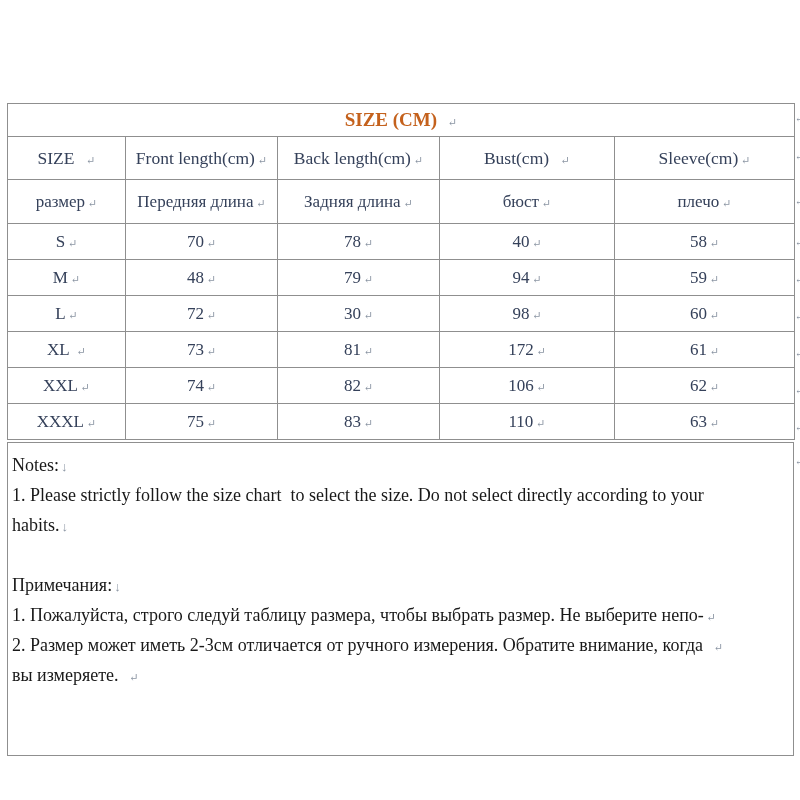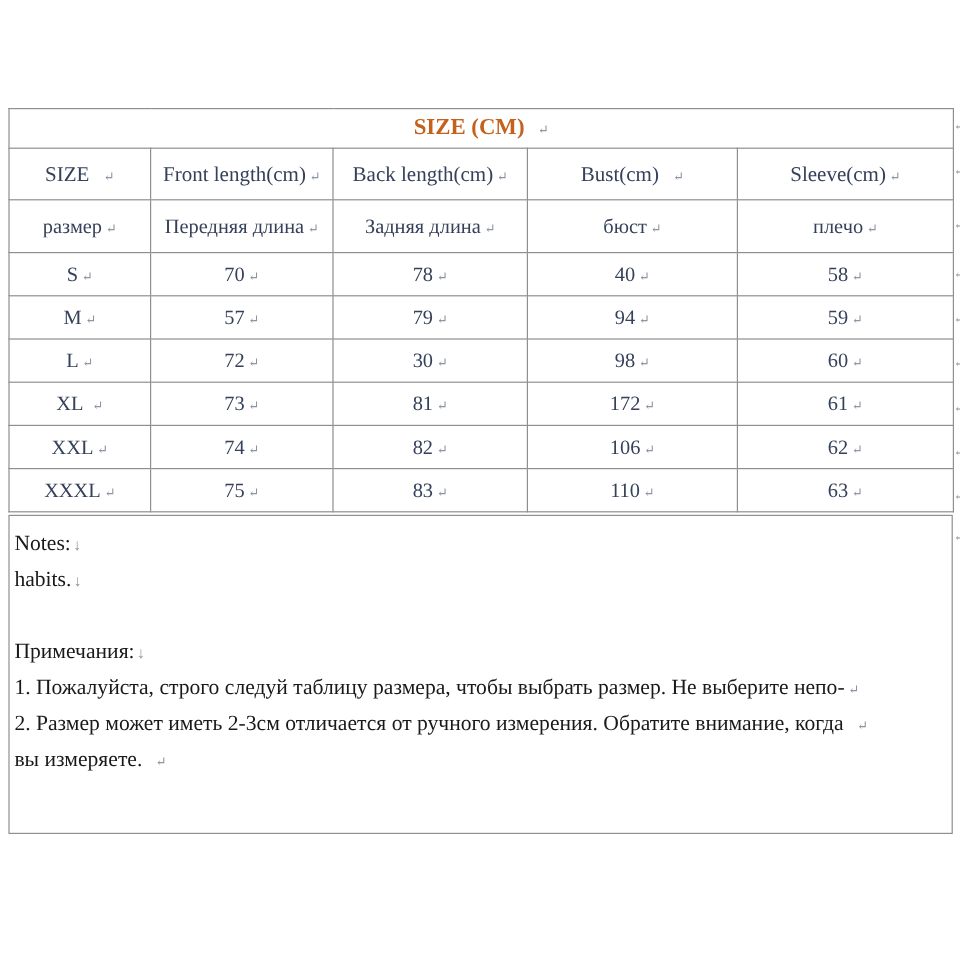--- a/index.html
+++ b/index.html
@@ -10,21 +10,21 @@
   body {
     width: 800px;
     height: 800px;
     overflow: hidden;
     position: relative;
     font-family: "Liberation Serif", "DejaVu Serif", serif;
   }
   .doc {
     position: absolute;
     left: 7px;
-    top: 90px;
+    top: 103px;
     width: 787px;
   }
   table.size-table {
     border-collapse: collapse;
     table-layout: fixed;
     width: 787px;
     color: var(--table-text, #35415a);
   }
   table.size-table td {
     border: 1px solid var(--border, #8f8f8f);
@@ -49,21 +49,21 @@
     font-weight: normal;
     margin-left: 3px;
     vertical-align: baseline;
   }
   .m.gap { margin-left: 11px; }
   .m.down { font-size: 13px; margin-left: 2px; }
   .notes-box {
     box-sizing: border-box;
     margin-top: 2px;
     width: 787px;
-    height: 266px;
+    height: 314px;
     border: 1px solid var(--border, #8f8f8f);
     padding: 7px 4px 0 4px;
     color: var(--notes-text, #191919);
     font-size: 18px;
   }
   .notes-box .line {
     height: 30px;
     line-height: 30px;
     white-space: nowrap;
     overflow: visible;
@@ -120,21 +120,21 @@
         </tr>
         <tr class="data-row">
           <td><span>S</span><span class="m">↵</span></td>
           <td><span>70</span><span class="m">↵</span></td>
           <td><span>78</span><span class="m">↵</span></td>
           <td><span>40</span><span class="m">↵</span></td>
           <td><span>58</span><span class="m">↵</span></td>
         </tr>
         <tr class="data-row">
           <td><span>M</span><span class="m">↵</span></td>
-          <td><span>57</span><span class="m">↵</span></td>
+          <td><span>48</span><span class="m">↵</span></td>
           <td><span>79</span><span class="m">↵</span></td>
           <td><span>94</span><span class="m">↵</span></td>
           <td><span>59</span><span class="m">↵</span></td>
         </tr>
         <tr class="data-row">
           <td><span>L</span><span class="m">↵</span></td>
           <td><span>72</span><span class="m">↵</span></td>
           <td><span>30</span><span class="m">↵</span></td>
           <td><span>98</span><span class="m">↵</span></td>
           <td><span>60</span><span class="m">↵</span></td>
@@ -158,20 +158,21 @@
           <td><span>75</span><span class="m">↵</span></td>
           <td><span>83</span><span class="m">↵</span></td>
           <td><span>110</span><span class="m">↵</span></td>
           <td><span>63</span><span class="m">↵</span></td>
         </tr>
       </tbody>
   </table>
 
   <div class="notes-box" id="notes-box">
       <div class="line"><span>Notes:</span><span class="m down">↓</span></div>
+      <div class="line"><span>1. Please strictly follow the size chart&nbsp; to select the size. Do not select directly according to your</span></div>
       <div class="line"><span>habits.</span><span class="m down">↓</span></div>
       <div class="line"><span></span></div>
       <div class="line"><span>Примечания:</span><span class="m down">↓</span></div>
       <div class="line"><span>1. Пожалуйста, строго следуй таблицу размера, чтобы выбрать размер. Не выберите непо-</span><span class="m ">↵</span></div>
       <div class="line"><span>2. Размер может иметь 2-3см отличается от ручного измерения. Обратите внимание, когда</span><span class="m  gap">↵</span></div>
       <div class="line"><span>вы измеряете.</span><span class="m  gap">↵</span></div>
     </div>
 
   <div class="row-marks" id="row-marks">
       <div class="rm" style="height: 32px;">

